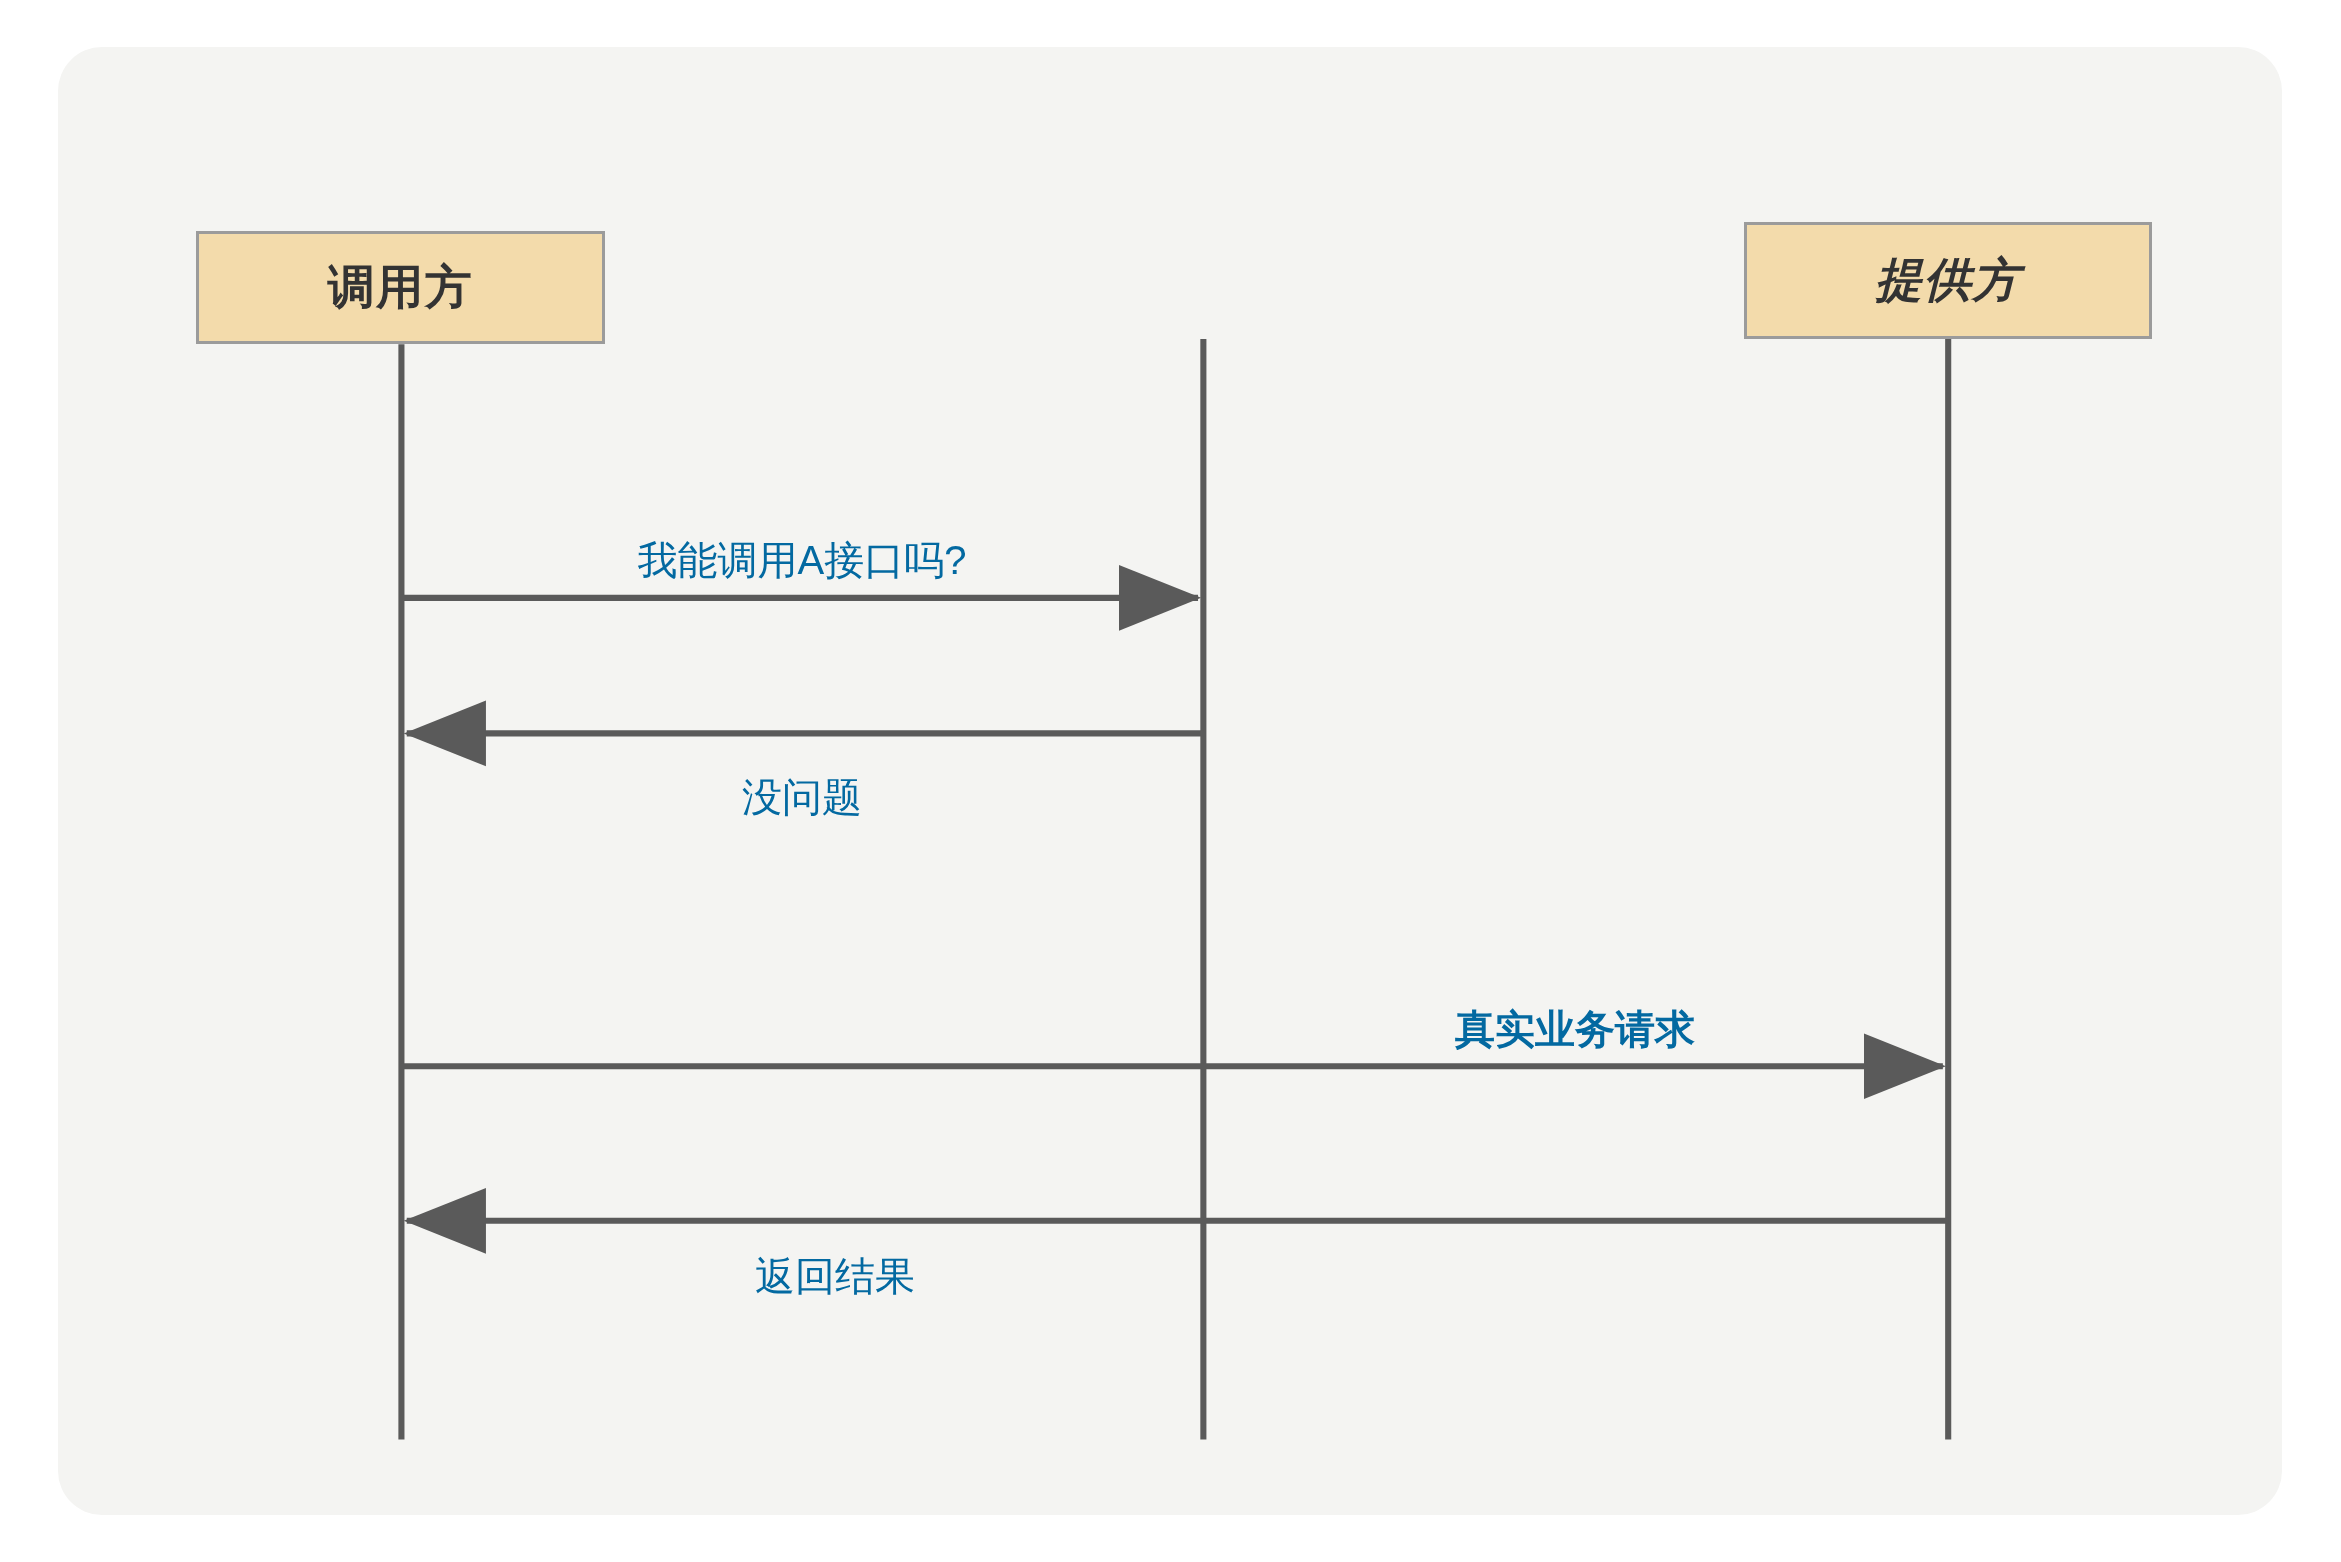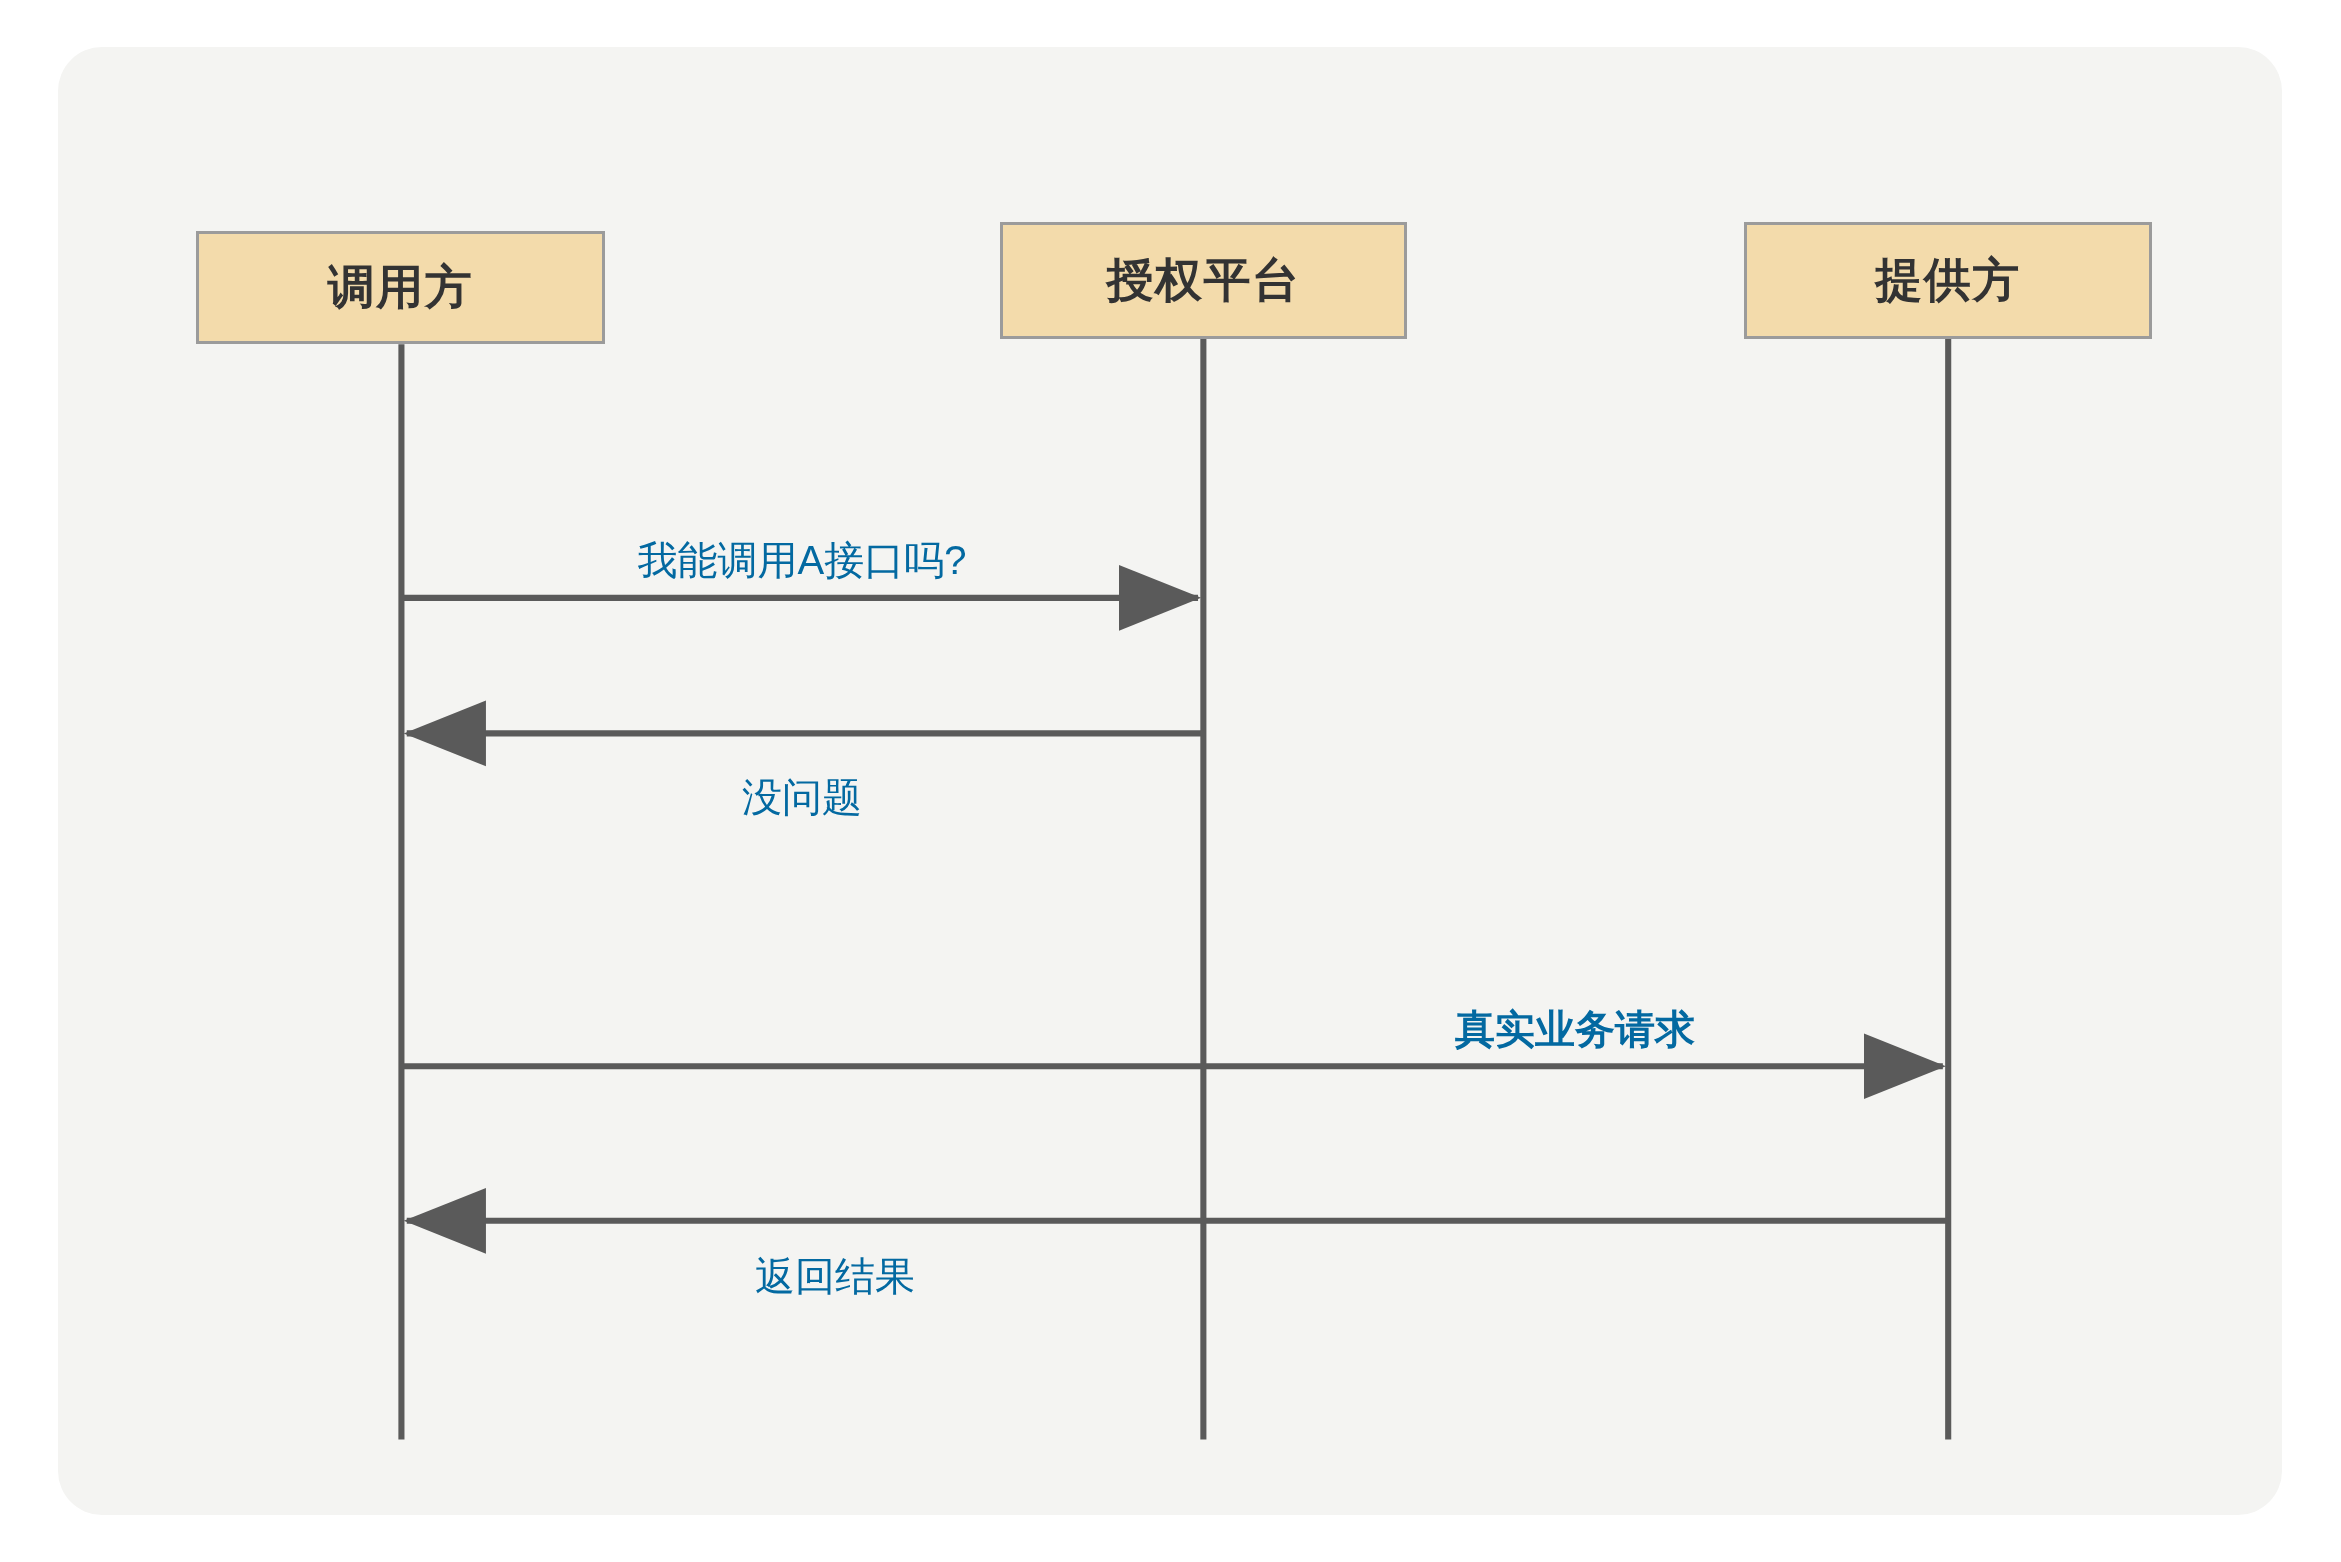--- a/index.html
+++ b/index.html
@@ -91,25 +91,22 @@
 
     <line x1="527" y1="1400" x2="2551" y2="1400" stroke="#5a5a5a" stroke-width="8" marker-end="url(#arrow-right)"></line>
 
     <line x1="2558" y1="1603" x2="534" y2="1603" stroke="#5a5a5a" stroke-width="8" marker-end="url(#arrow-left)"></line>
   </svg>
 
   <div class="participant-box" style="left:196px; top:231px; width:409px; height:113px;">
     <span class="participant-label">调用方</span>
   </div>
 
-  <div class="participant-box" style="left:1000px; top:222px; width:407px; height:117px;">
-    <span class="participant-label">授权平台</span>
-  </div>
 
-  <div class="participant-box" style="left:1744px; top:222px; width:408px; height:117px;">
+  <div class="participant-box" style="left:1744px; top:222px; width:408px; height:117px;font-style:italic;">
     <span class="participant-label">提供方</span>
   </div>
 
   <div class="msg-label" style="left:802px; top:533px;">我能调用A接口吗?</div>
 
   <div class="msg-label" style="left:802px; top:770px;">没问题</div>
 
   <div class="msg-label" style="left:1575px; top:1002px;font-weight:bold;">真实业务请求</div>
 
   <div class="msg-label" style="left:835px; top:1249px;">返回结果</div>

